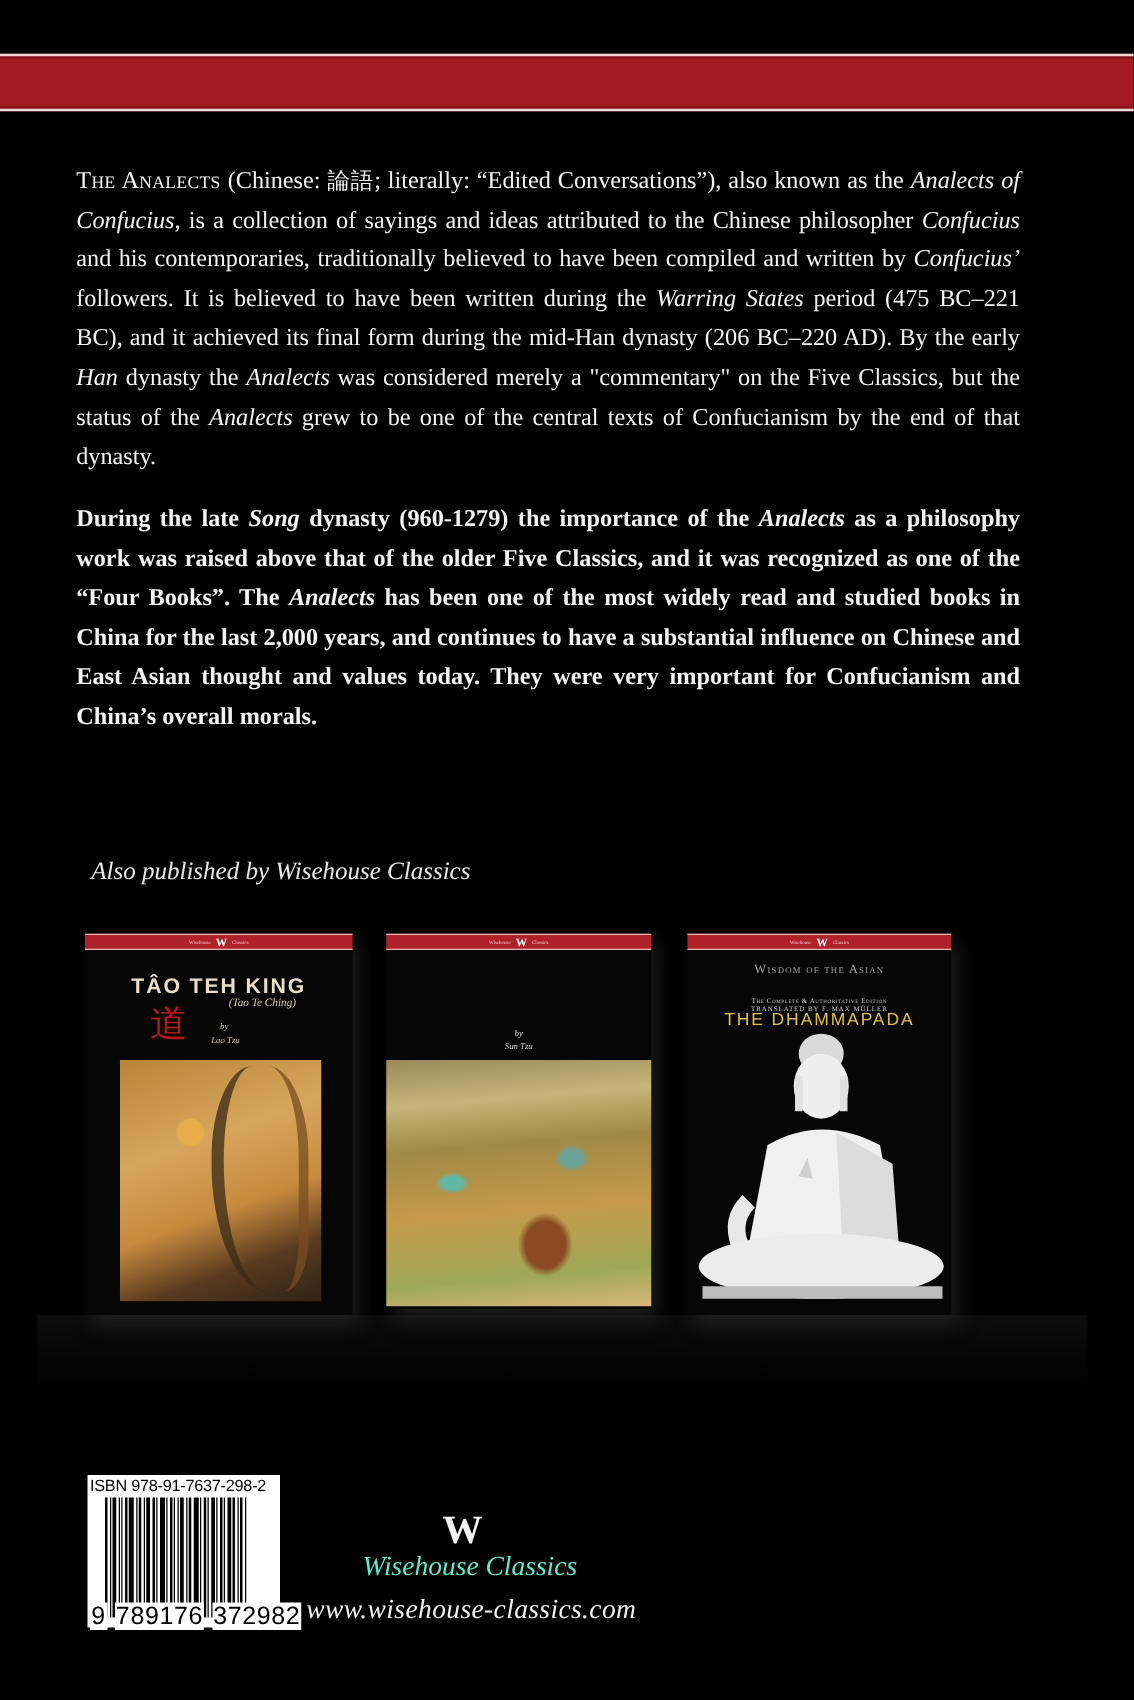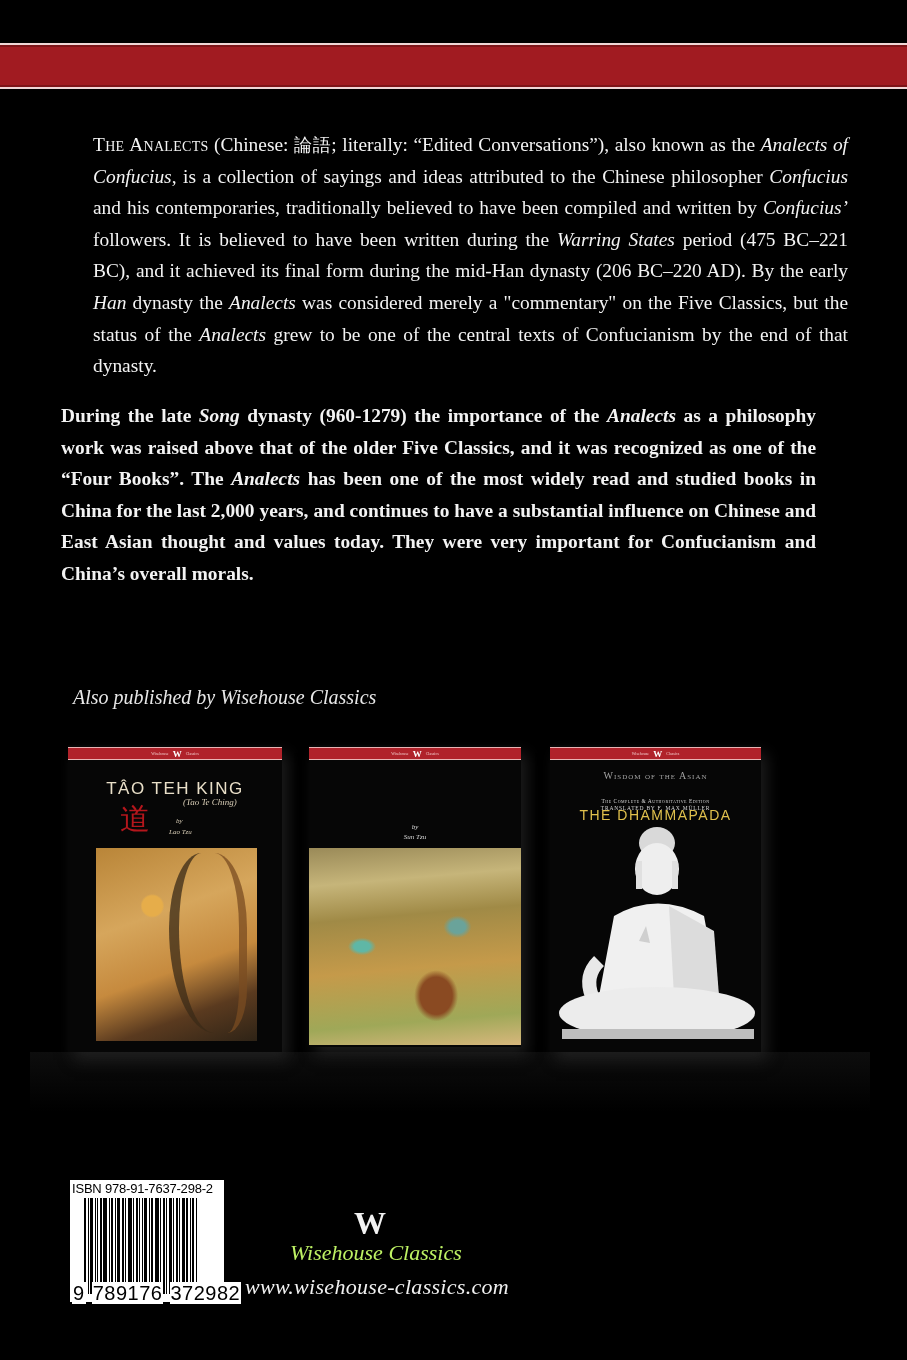--- a/index.html
+++ b/index.html
@@ -6,42 +6,42 @@
   body { width: 907px; height: 1360px; position: relative; overflow: hidden;
          font-family: "Liberation Serif", "DejaVu Serif", serif; color: #f2f2f2; }
 
   .red-band { position: absolute; left: 0; top: 43px; width: 907px; height: 46px;
     background: #a11b21; border-top: 2px solid #f0d6d6; border-bottom: 2px solid #f0d6d6;
     box-sizing: border-box; box-shadow: inset 0 2px 0 #7d1418, inset 0 -2px 0 #7d1418; }
 
   .blurb { position: absolute; left: 61px; width: 755px; font-size: 19.4px; line-height: 31.6px;
     text-align: justify; color: #f3f3f3; }
   .blurb p { margin: 0; }
-  .p1 { top: 129px; margin-left: 32px; }
+  .p1 { top: 129px; }
   .p2 { top: 400px; font-weight: bold; }
   .blurb i { font-style: italic; }
   .sc { font-variant: small-caps; letter-spacing: 0.3px; }
 
   .also { position: absolute; left: 73px; top: 686px; font-size: 20px; font-style: italic; color: #e8e8e8; }
 
   .covers-shelf { position: absolute; left: 30px; top: 1052px; width: 840px; height: 60px;
     background: linear-gradient(#0d0d0d, #000); }
 
   .cover { position: absolute; top: 745px; background: #060606; box-shadow: 6px 8px 14px rgba(40,40,40,0.7); }
   .cover-bar { position: absolute; left: 0; right: 0; top: 2px; height: 11px; background: #b0222a;
     border-top: 1px solid #e9b4b4; border-bottom: 1px solid #e9b4b4; display:flex; align-items:center; justify-content:center; }
   .cover-bar .w { font-size: 9px; font-weight: bold; color: #fff; font-family: "Liberation Serif", serif; }
   .cover-bar .tiny { font-size: 4px; color: #f0c8c8; margin: 0 4px; }
 
   .c1 { left: 68px; width: 214px; height: 307px; }
   .c2 { left: 309px; width: 212px; height: 302px; }
   .c3 { left: 550px; width: 211px; height: 307px; }
 
   .t1-title { position:absolute; left:0; right:0; top:34px; text-align:center; color:#e9dfc8;
-    font-family: "Liberation Sans", sans-serif; font-size: 17px; letter-spacing: 1.5px; }
+    font-family: "Liberation Sans", sans-serif; font-size: 17px; letter-spacing: 1.5px; font-weight: bold; }
   .t1-sub { position:absolute; left:115px; top:52px; font-size: 9px; color:#d8cdb6; font-style: italic; text-align: center; }
   .t1-glyph { position:absolute; left:52px; top:54px; font-size: 30px; color:#b4161c; font-family: "DejaVu Sans", sans-serif; }
   .t1-by { position:absolute; left:108px; top:72px; font-size: 7px; color:#d8cdb6; font-style: italic; }
   .t1-author { position:absolute; left:101px; top:83px; font-size: 7px; color:#d8cdb6; font-style: italic; }
   .img1 { position:absolute; left:28px; top:103px; width:161px; height:193px;
     background: radial-gradient(circle at 35% 30%, #e6ad4a 0 10px, transparent 12px),
       linear-gradient(160deg, #b98538 0%, #d6a65c 35%, #c68a3e 60%, #5a3a1f 80%, #2e2316 100%); }
   .img1::after { content:""; position:absolute; right:10px; top:5px; width:60px; height:180px; border-radius: 50% 50% 30% 70%;
     border-left: 10px solid #3a2a17; border-right: 8px solid #7a4c21; opacity:0.75; }
 
@@ -64,21 +64,21 @@
 
   .isbn-box { position:absolute; left:70px; top:1180px; width:154px; height:122px; background:#fff; color:#000;
     font-family: "Liberation Sans", sans-serif; }
   .isbn-label { position:absolute; left:2px; top:1px; font-size: 13px; letter-spacing: -0.2px; }
   .bars { position:absolute; left:14px; top:18px; width:128px; height:96px; display:flex; align-items:stretch; }
   .bars span { display:block; background:#000; margin-right:1.5px; }
   .isbn-digits { position:absolute; left:2px; bottom:-3px; width:150px; font-size: 20px; background: transparent; letter-spacing: 0.5px; }
   .isbn-digits span { background:#fff; padding: 0 1px; }
 
   .pub-logo { position:absolute; left:354px; top:1205px; font-size: 32px; font-weight: bold; color:#f2f2f2; font-family: "Liberation Serif", serif; }
-  .pub-name { position:absolute; left:290px; top:1240px; font-size: 22px; font-style: italic; color:#bef264; }
+  .pub-name { position:absolute; left:290px; top:1240px; font-size: 22px; font-style: italic; color:#5eead4; }
   .pub-url { position:absolute; left:245px; top:1274px; font-size: 22px; font-style: italic; color:#f0f0f0; letter-spacing: 0.3px; }
 </style>
 </head>
 <body>
 
 <div class="red-band"></div>
 
 <div class="blurb p1">
   <p>
     <span class="sc">The Analects</span><span> (Chinese: </span><span style="font-family:'DejaVu Sans',sans-serif;font-size:18px;">論語</span><span>; literally: “Edited Conversations”), also known as the </span><i>Analects of Confucius</i><span>, is a collection of sayings and ideas attributed to the Chinese philosopher </span><i>Confucius</i><span> and his contemporaries, traditionally believed to have been compiled and written by </span><i>Confucius’</i><span> followers. It is believed to have been written during the </span><i>Warring States</i><span> period (475 BC–221 BC), and it achieved its final form during the mid-Han dynasty (206 BC–220 AD). By the early </span><i>Han</i><span> dynasty the </span><i>Analects</i><span> was considered merely a "commentary" on the Five Classics, but the status of the </span><i>Analects</i><span> grew to be one of the central texts of Confucianism by the end of that dynasty.</span>

